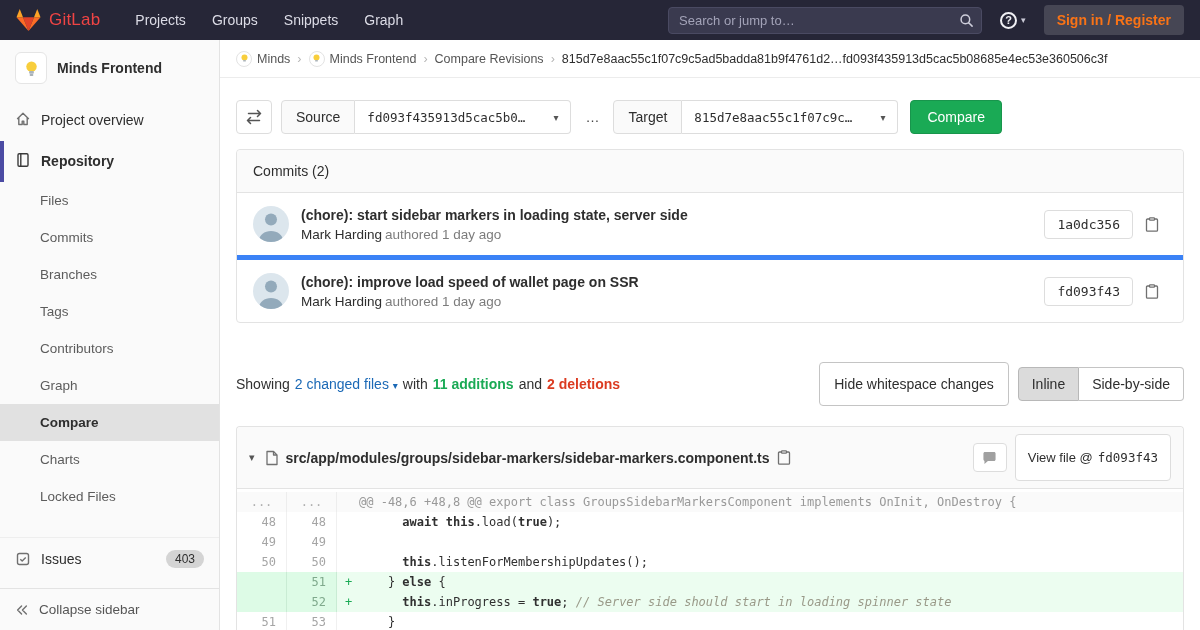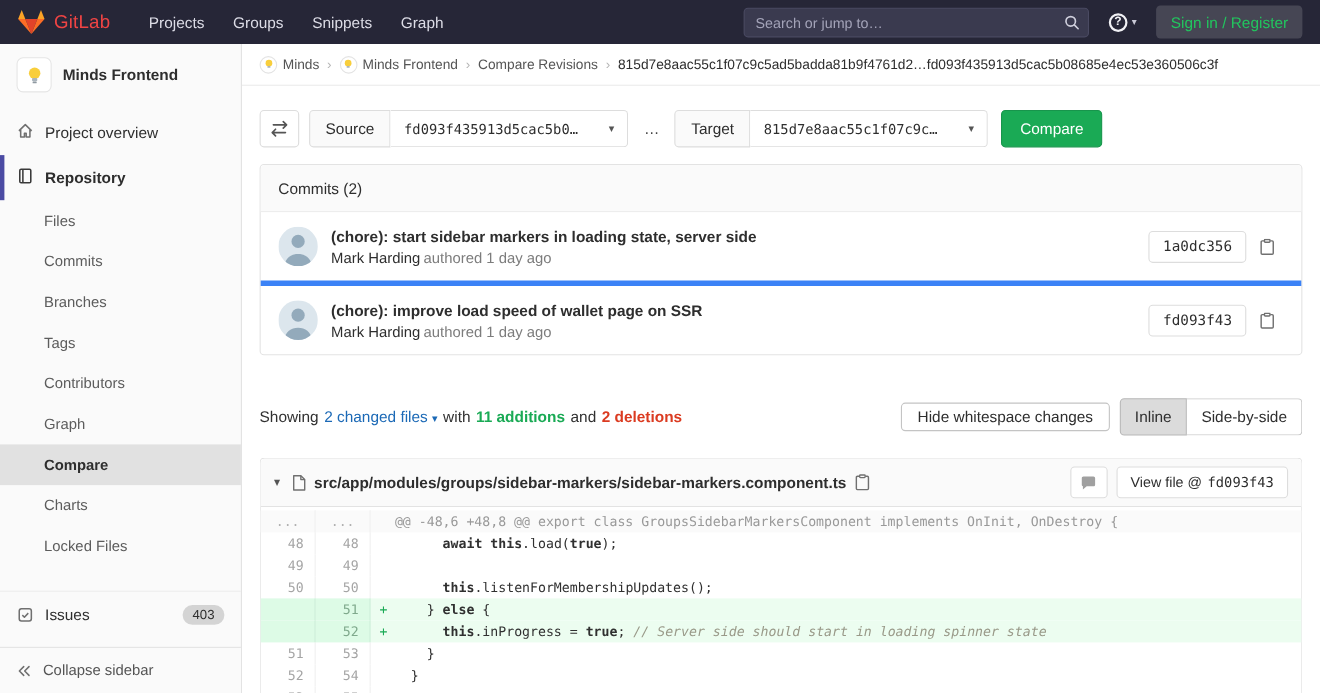--- a/index.html
+++ b/index.html
@@ -19,21 +19,21 @@
   .nav-search input {
     width:100%; height:27px; background:#3a3a4f; border:1px solid #4a4a62; border-radius:4px;
     color:#fff; padding:0 30px 0 10px; font-size:13px; font-family:"Liberation Sans",sans-serif; outline:none;
   }
   .nav-search input::placeholder { color:#a3a3b8; }
   .nav-search .s-icon { position:absolute; right:8px; top:6px; }
   .nav-help { display:flex; align-items:center; margin-left:18px; gap:4px; cursor:pointer; }
   .q-circle { width:17px; height:17px; border:2px solid #f1f1f5; border-radius:50%; color:#f1f1f5;
     font-size:11px; font-weight:700; display:flex; align-items:center; justify-content:center; }
   .nav-chev { color:#c9c9d6; font-size:9px; }
-  .signin { margin-left:18px; background:rgba(255,255,255,.15); color:#22c55e; font-size:14px; font-weight:400;
+  .signin { margin-left:18px; background:rgba(255,255,255,.15); color:#f97316; font-size:14px; font-weight:700;
     padding:7px 13px; border-radius:4px; cursor:pointer; white-space:nowrap; }
 
   
   .shell { display:flex; height:590px; }
 
   
   .sidebar { width:220px; flex:none; background:#fafafa; border-right:1px solid #e3e3e3; position:relative; }
   .ctx { display:flex; align-items:center; padding:12px 15px 10px; }
   .ctx-avatar { width:32px; height:32px; border-radius:6px; background:#fff; border:1px solid #e5e5e5;
     display:flex; align-items:center; justify-content:center; flex:none; }
@@ -92,40 +92,40 @@
   .copy-btn { width:30px; height:30px; display:flex; align-items:center; justify-content:center;
     cursor:pointer; border:none; background:none; padding:0; }
 
   
   .summary-row { display:flex; align-items:center; margin-top:39px; }
   .sum-text { font-size:14px; color:#303030; display:flex; align-items:center; gap:5px; }
   .files-link { color:#1b69b6; cursor:pointer; }
   .files-link .caret { color:#1b69b6; }
   .additions { color:#1aaa55; font-weight:700; }
   .deletions { color:#db3b21; font-weight:700; }
-  .ws-btn { margin-left:auto; border:1px solid #c4c4c4; border-radius:4px; background:#fff; height:26px;
+  .ws-btn { margin-left:auto; border:1px solid #c4c4c4; border-radius:4px; background:#fff; height:44px;
     padding:0 14px; font-size:14px; color:#2e2e2e; cursor:pointer; font-family:"Liberation Sans",sans-serif; }
   .view-toggle { display:flex; margin-left:9px; }
   .vt-btn { border:1px solid #c4c4c4; background:#fff; height:34px; padding:0 13px; font-size:14px;
     color:#2e2e2e; cursor:pointer; font-family:"Liberation Sans",sans-serif; }
   .vt-btn.first { border-radius:4px 0 0 4px; }
   .vt-btn.last { border-radius:0 4px 4px 0; border-left:none; }
   .vt-btn.active { background:#dbdbdb; border-color:#b8b8b8; }
 
   
   .diff-card { margin-top:20px; border:1px solid #e3e3e3; border-bottom:none; border-radius:4px 4px 0 0; }
   .df-header { display:flex; align-items:center; padding:7px 12px; background:#fafafa;
     border-bottom:1px solid #e3e3e3; border-radius:4px 4px 0 0; }
   .df-caret { color:#555; font-size:11px; cursor:pointer; margin-right:10px; }
   .df-path { font-size:14px; font-weight:700; color:#2e2e2e; margin-left:7px; cursor:pointer; }
   .df-copy { margin-left:8px; }
   .df-right { margin-left:auto; display:flex; align-items:center; gap:8px; }
   .df-comment-btn { width:34px; height:29px; border:1px solid #ddd; border-radius:4px; background:#fff;
     display:flex; align-items:center; justify-content:center; cursor:pointer; }
-  .df-view-btn { height:29px; border:1px solid #ddd; border-radius:4px; background:#fff; padding:0 12px;
+  .df-view-btn { height:47px; border:1px solid #ddd; border-radius:4px; background:#fff; padding:0 12px;
     font-size:13px; color:#2e2e2e; display:flex; align-items:center; gap:5px; cursor:pointer;
     font-family:"Liberation Sans",sans-serif; }
   .df-view-sha { font-family:"DejaVu Sans Mono", monospace; font-size:12.5px; }
 
   .diff-table { font-family:"DejaVu Sans Mono", monospace; font-size:12px; padding-top:3px; }
   .drow { display:flex; height:20px; line-height:20px; }
   .ln { width:50px; flex:none; text-align:right; padding-right:10px; color:#a5a5a5;
     border-right:1px solid #f0f0f0; cursor:pointer; user-select:none; }
   .dcode { flex:1; white-space:pre; padding-left:8px; color:#303030; overflow:hidden; }
   .sign { display:inline-block; width:14px; }

